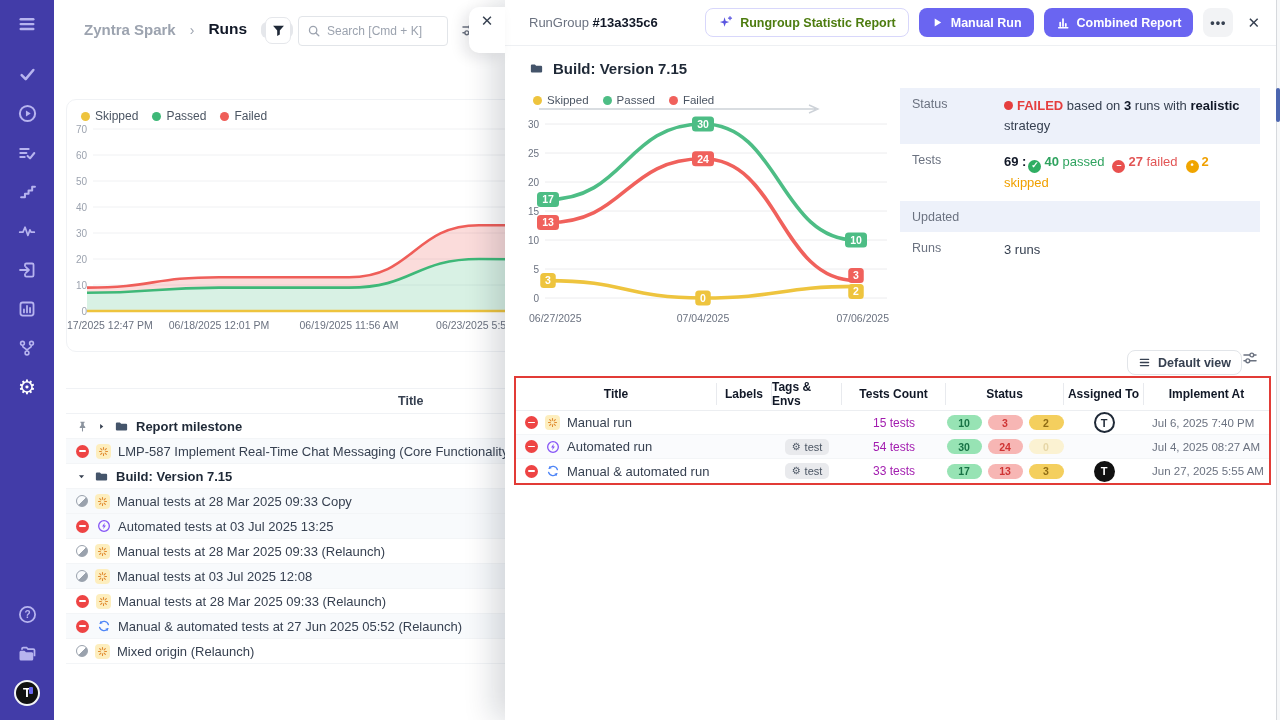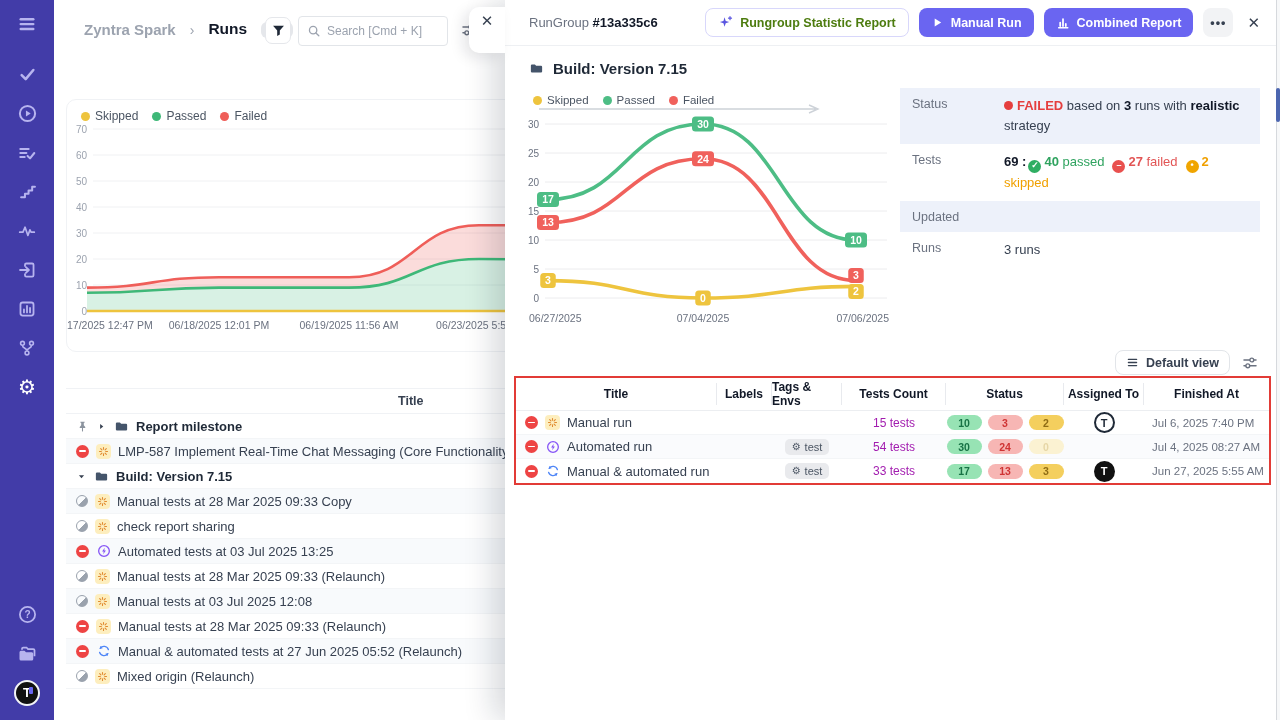--- a/index.html
+++ b/index.html
@@ -93,21 +93,21 @@
   .seg-red-bold{font-weight:700;color:#e53e3e}
   .seg-green{color:#2fa35f}.seg-green-b{color:#2fa35f;font-weight:700}
   .seg-red{color:#e25555}.seg-red-b{color:#e25555;font-weight:700}
   .seg-amber{color:#f0a000}.seg-amber-b{color:#f0a000;font-weight:700}
   .dot-red{display:inline-block;width:9px;height:9px;border-radius:50%;background:#e53e3e;margin-right:4px;vertical-align:0}
   .mini-c{display:inline-flex;width:13px;height:13px;border-radius:50%;color:#fff;font-size:9px;font-weight:800;
           align-items:center;justify-content:center;vertical-align:-2px;margin:0 3px 0 8px}
   .mini-c.first{margin-left:2px}
   .mc-pass{background:#2fae63}.mc-fail{background:#e9504e}.mc-skip{background:#f0a500}
 
-  .controls-row{position:absolute;right:22px;top:350px;display:flex;gap:12px;align-items:center}
+  .controls-row{position:absolute;right:22px;top:350px;display:flex;align-items:flex-start}
   .view-btn{height:25px;border:1px solid #e2e5e9;border-radius:8px;background:#fff;font-size:12.5px;color:#374151;
             display:inline-flex;gap:7px;align-items:center;padding:0 10px;font-weight:600;cursor:pointer;font-family:inherit}
   .cr-sliders{color:#6b7280;cursor:pointer}
 
   .table-wrap{position:absolute;left:9px;top:376px;width:757px;border:2px solid #e23b36;background:#fff}
   .thead{display:flex;height:33px;align-items:center;border-bottom:1px solid #eceef1;
          font-size:12px;font-weight:700;color:#111827}
   .th{display:flex;align-items:center;justify-content:center;height:22px;border-right:1px solid #e8eaee}
   .th:last-child{border-right:none}
   .tr{display:flex;height:24px;align-items:center;font-size:12px;border-bottom:1px solid #f3f5f7;cursor:pointer}
@@ -343,29 +343,20 @@
             <span class="mtitle">Build: Version 7.15</span>
           </div>
           <div class="list-row alt">
             <span class="ic-prog"></span>
             <span class="ic-type ic-manual">
               <svg width="11" height="11" viewBox="0 0 16 16" fill="none" xmlns="http://www.w3.org/2000/svg">
                 <path d="M8 2.2 V4.8 M8 11.2 V13.8 M2.2 8 H4.8 M11.2 8 H13.8 M3.9 3.9 L5.7 5.7 M10.3 10.3 L12.1 12.1 M12.1 3.9 L10.3 5.7 M3.9 12.1 L5.7 10.3" stroke="#e08a2e" stroke-width="1.6" stroke-linecap="round"></path>
               </svg>
             </span>
             <span>Manual tests at 28 Mar 2025 09:33 Copy</span>
-          </div>
-          <div class="list-row">
-            <span class="ic-prog"></span>
-            <span class="ic-type ic-manual">
-              <svg width="11" height="11" viewBox="0 0 16 16" fill="none" xmlns="http://www.w3.org/2000/svg">
-                <path d="M8 2.2 V4.8 M8 11.2 V13.8 M2.2 8 H4.8 M11.2 8 H13.8 M3.9 3.9 L5.7 5.7 M10.3 10.3 L12.1 12.1 M12.1 3.9 L10.3 5.7 M3.9 12.1 L5.7 10.3" stroke="#e08a2e" stroke-width="1.6" stroke-linecap="round"></path>
-              </svg>
-            </span>
-            <span>check report sharing</span>
           </div>
           <div class="list-row alt">
             <span class="ic-fail"></span>
             <span class="ic-type">
               <svg width="14" height="14" viewBox="0 0 16 16" fill="none" xmlns="http://www.w3.org/2000/svg">
                 <circle cx="8" cy="8" r="6.1" stroke="#8655f6" stroke-width="1.5"></circle>
                 <path d="M8.8 4.2 L5.8 8.7 H7.7 L7.1 11.8 L10.2 7.3 H8.3 Z" fill="#8655f6"></path>
               </svg>
             </span>
             <span>Automated tests at 03 Jul 2025 13:25</span>
@@ -577,21 +568,21 @@
     </div>
 
     <div class="table-wrap">
       <div class="thead" id="tbl-head">
           <div class="th c0">Title</div>
           <div class="th c1">Labels</div>
           <div class="th c2">Tags &amp; Envs</div>
           <div class="th c3">Tests Count</div>
           <div class="th c4">Status</div>
           <div class="th c5">Assigned To</div>
-          <div class="th c6">Finished At</div>
+          <div class="th c6">Implement At</div>
         </div>
       <div id="tbl-body">
           <div class="tr">
             <div class="td c0">
               <span class="ic-fail"></span>
               <span class="ic-type ic-manual">
                 <svg width="11" height="11" viewBox="0 0 16 16" fill="none" xmlns="http://www.w3.org/2000/svg">
                   <path d="M8 2.2 V4.8 M8 11.2 V13.8 M2.2 8 H4.8 M11.2 8 H13.8 M3.9 3.9 L5.7 5.7 M10.3 10.3 L12.1 12.1 M12.1 3.9 L10.3 5.7 M3.9 12.1 L5.7 10.3" stroke="#e08a2e" stroke-width="1.6" stroke-linecap="round"></path>
                 </svg>
               </span>

